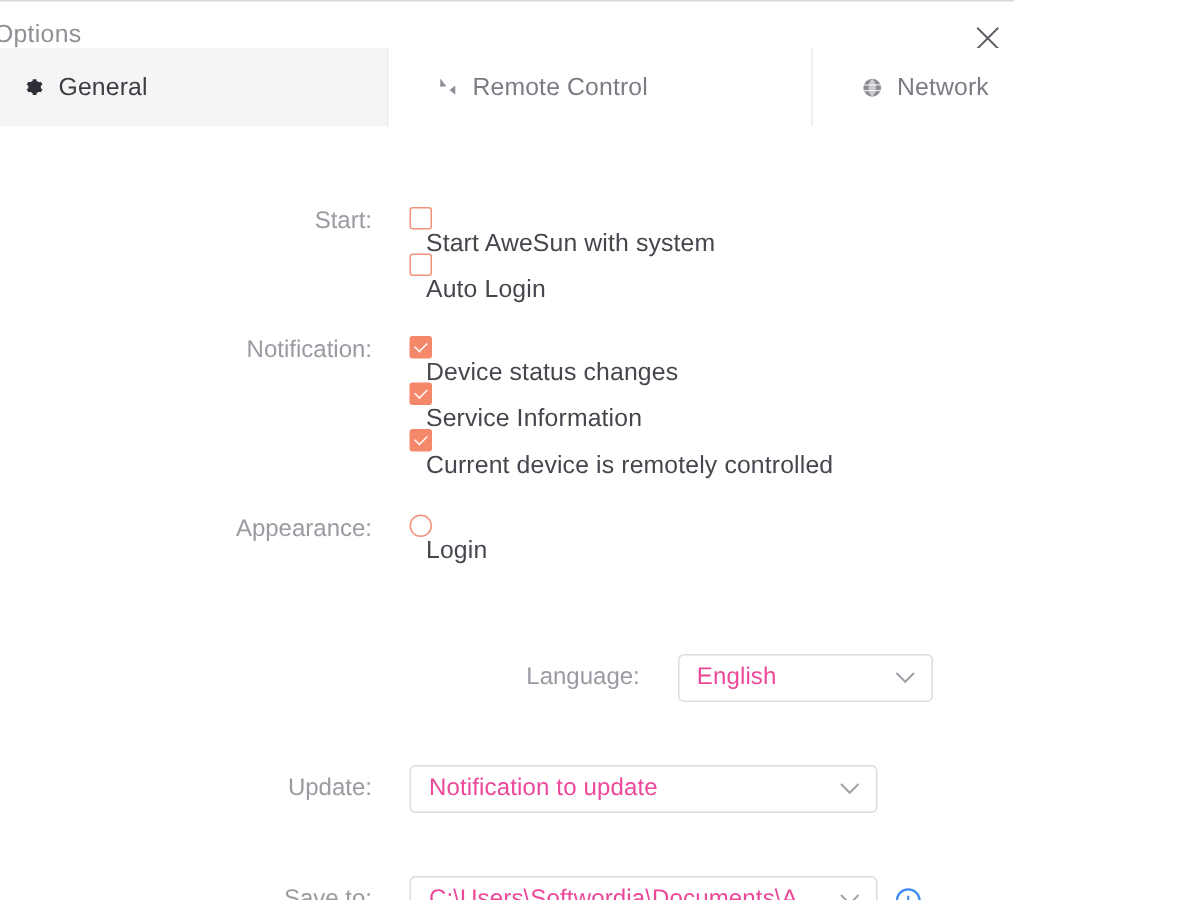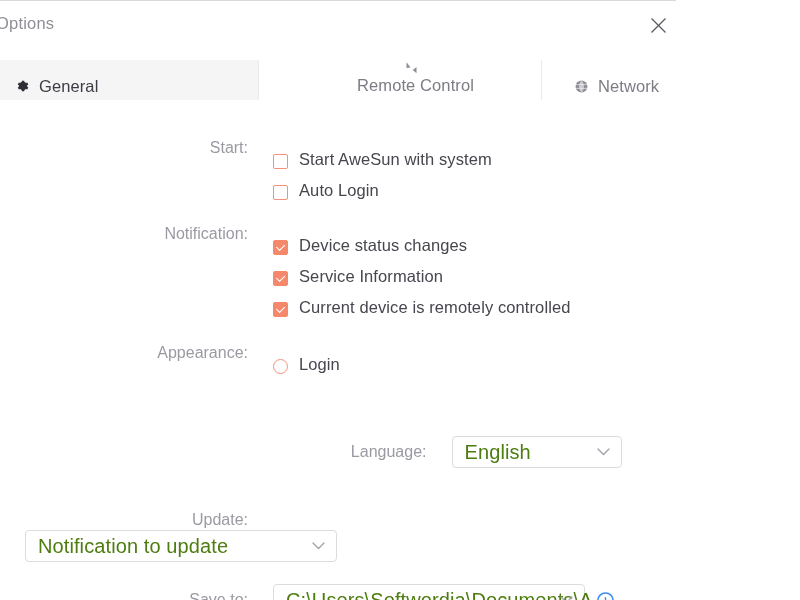--- a/index.html
+++ b/index.html
@@ -47,39 +47,39 @@
     display: flex;
     align-items: center;
     justify-content: center;
     cursor: pointer;
   }
   .close-btn svg { display: block; }
 
   
   .tabbar {
     position: absolute;
-    left: 0; top: 60px;
+    left: 0; top: 32px;
     width: 800px;
     height: 52px;
     background: #ffffff;
     border-bottom: 1px solid #e6e6e6;
     display: flex;
   }
   .tab {
     position: relative;
     height: 52px;
     display: flex;
     align-items: center;
     padding-left: 14px;
     cursor: pointer;
     background: #ffffff;
     border-right: 1px solid #eaeaea;
   }
   .tab.t-general  { width: 259px; background: #f5f5f5; padding-left: 14px; }
-  .tab.t-remote   { width: 283px; padding-left: 31px; flex-direction: column; }
+  .tab.t-remote   { width: 283px; padding-left: 31px; }
   .tab.t-network  { width: 258px; padding-left: 31px; border-right: none; }
 
   .tab-icon {
     display: inline-flex;
     align-items: center;
     justify-content: center;
     margin-right: 9px;
     width: 16px;
     height: 16px;
   }
@@ -118,23 +118,24 @@
   }
   .row-fields {
     margin-left: 25px;
     display: flex;
     flex-direction: column;
   }
 
   
   .opt {
     display: flex;
-    align-items: flex-end;
+    align-items: flex-start;
     height: 31px;
     cursor: pointer;
+    flex-direction: column;
   }
   .cbox {
     width: 15px;
     height: 15px;
     border-radius: 2px;
     border: 1.6px solid #f3927a;
     background: #ffffff;
     flex: 0 0 auto;
     display: inline-flex;
     align-items: center;
@@ -186,22 +187,22 @@
     height: 32px;
     border: 1px solid #dcdcdc;
     border-radius: 4px;
     background: #ffffff;
     display: flex;
     align-items: center;
     padding: 0 12px;
     cursor: pointer;
   }
   .select-value {
-    font-size: 20px;
-    color: #4d7c0f;
+    font-size: 16px;
+    color: #ec4899;
     white-space: nowrap;
     letter-spacing: 0.1px;
   }
   .select-caret {
     position: absolute;
     right: 11px;
     top: 50%;
     transform: translateY(-50%);
     display: flex;
   }
@@ -323,21 +324,21 @@
           <span class="select-value">English</span>
           <span class="select-caret">
             <svg width="13" height="8" viewBox="0 0 13 8">
               <path d="M1 1l5.5 5.5L12 1" fill="none" stroke="#a0a0a8" stroke-width="1.3" stroke-linecap="round"></path>
             </svg>
           </span>
         </div>
       </div>
     </div>
 
-    <div class="row" style="top:410px; align-items:flex-start;flex-direction:column;">
+    <div class="row" style="top:410px; align-items:center;">
       <div class="row-label">Update:</div>
       <div class="row-fields">
         <div class="select s-update">
           <span class="select-value">Notification to update</span>
           <span class="select-caret">
             <svg width="13" height="8" viewBox="0 0 13 8">
               <path d="M1 1l5.5 5.5L12 1" fill="none" stroke="#a0a0a8" stroke-width="1.3" stroke-linecap="round"></path>
             </svg>
           </span>
         </div>

